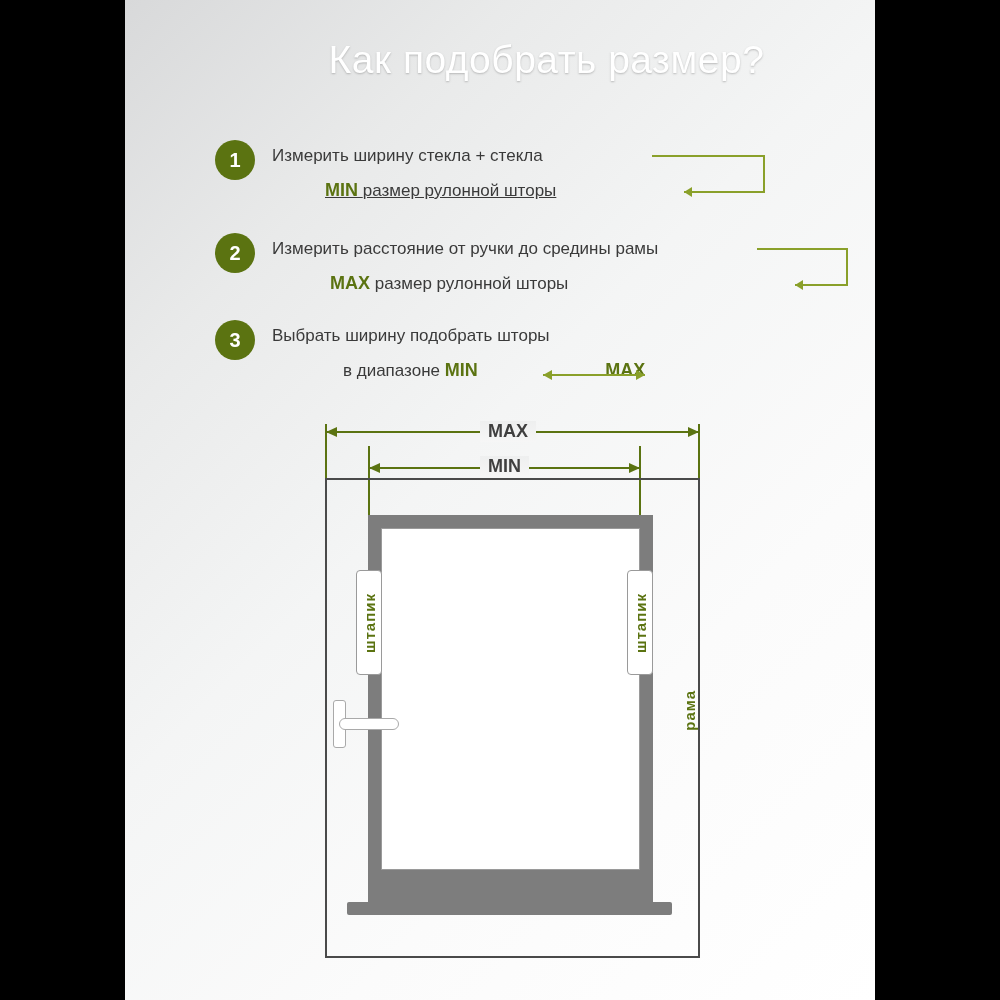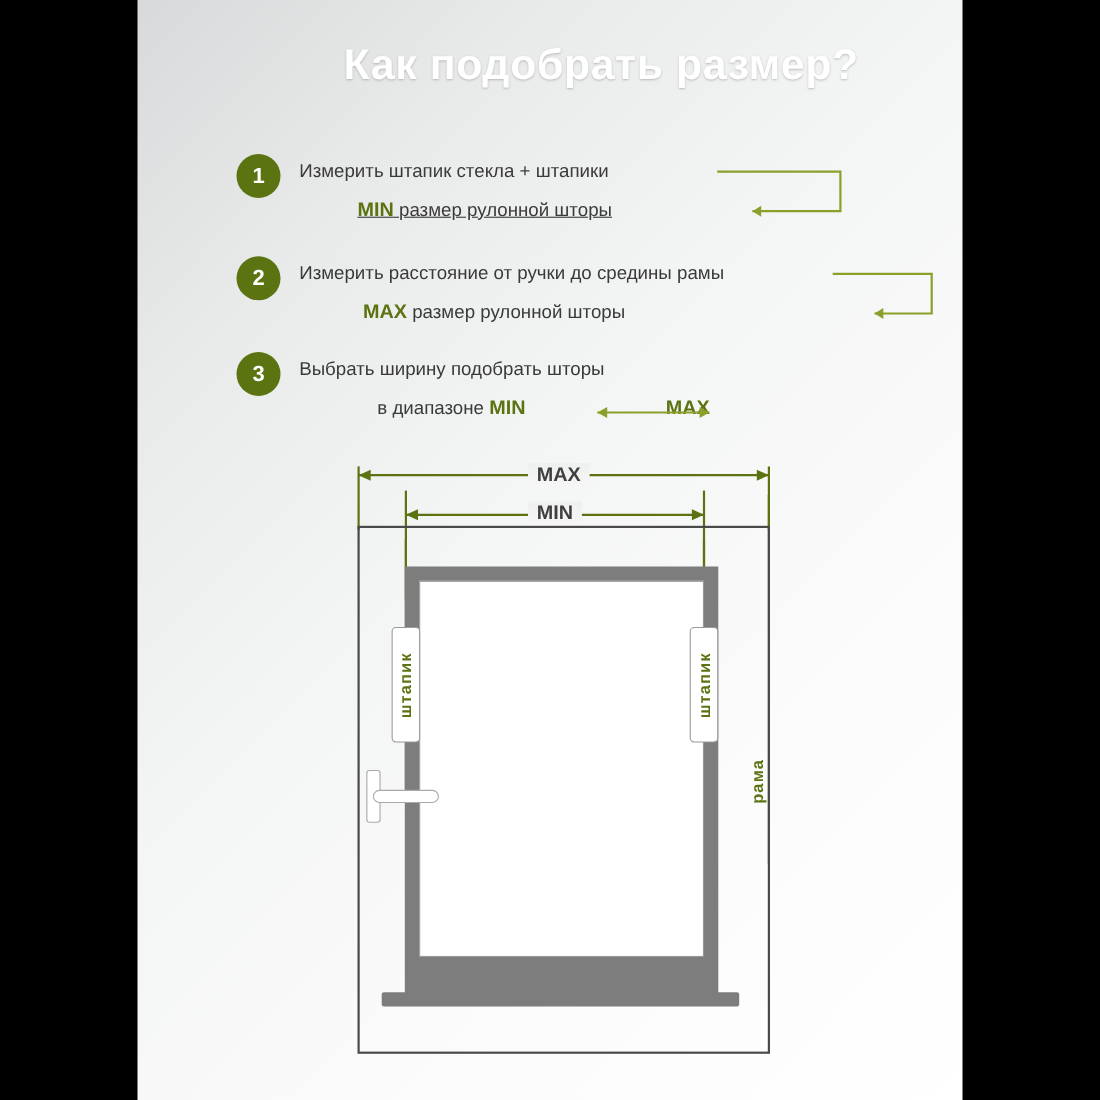--- a/index.html
+++ b/index.html
@@ -32,21 +32,21 @@
   }
 
   
   .title {
     position: absolute;
     left: 0;
     top: 38px;
     width: 843px;
     text-align: center;
     font-size: 39px;
-    font-weight: bold;
+    font-weight: normal;
     color: #ffffff;
     letter-spacing: 0.5px;
     text-shadow: 0 1px 2px rgba(120,120,120,0.45);
   }
 
   
   .step {
     position: absolute;
     left: 90px;
     width: 600px;
@@ -214,21 +214,21 @@
 </head>
 <body>
 
 <div class="page">
   <div class="canvas">
 
     <div class="title">Как подобрать размер?</div>
 
     <div class="step" style="top:140px;">
       <div class="step-num">1</div>
-      <div class="step-line1">Измерить штапик стекла + штапики</div>
+      <div class="step-line1">Измерить ширину стекла + стекла</div>
       <div class="step-line2" style="left:110px;text-decoration:underline;">
         <span class="kw">MIN</span>
         <span>размер рулонной шторы</span>
       </div>
       <svg class="elbow" width="160" height="56" style="left:435px; top:10px;">
         <path d="M 2 6 H 114 V 42 H 34" fill="none" stroke="#8aa02a" stroke-width="2"></path>
         <path d="M 34 42 L 42 37 L 42 47 Z" fill="#8aa02a"></path>
       </svg>
     </div>
 

